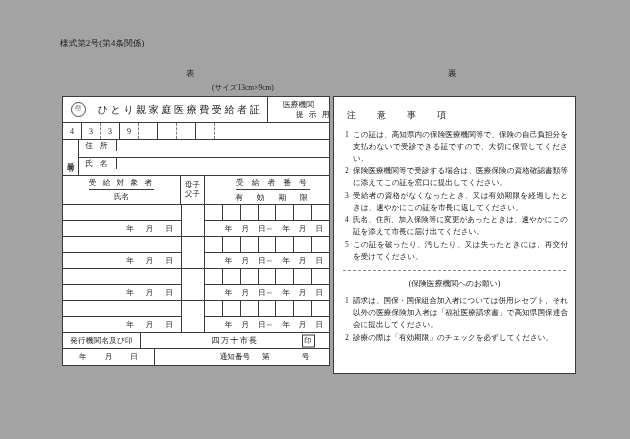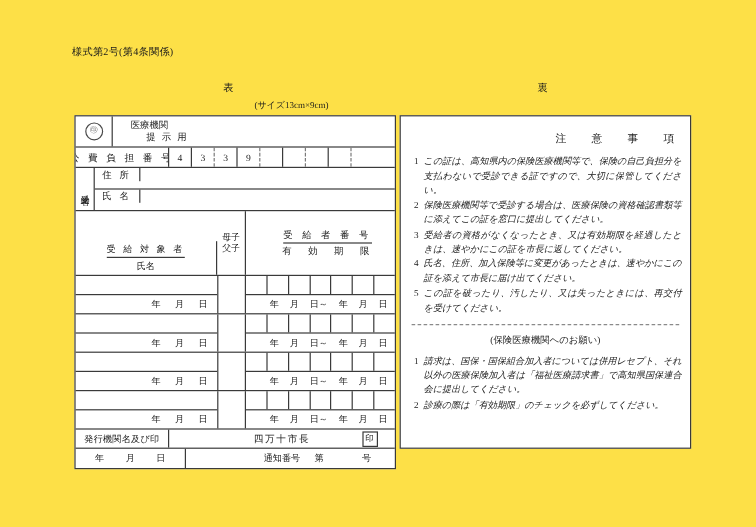--- a/index.html
+++ b/index.html
@@ -11,21 +11,21 @@
     width: 630px;
     height: 439px;
     position: relative;
     font-family: "Liberation Serif", "DejaVu Serif", serif;
     color: #1a1a1a;
     overflow: hidden;
   }
   .page {
     position: absolute;
     inset: 0;
-    background: #fde047;
+    background: #a3a3a3;
   }
 
   
   .form-code {
     position: absolute;
     left: 60px;
     top: 38px;
     font-size: 8.5px;
     letter-spacing: 0.2px;
     white-space: nowrap;
@@ -139,21 +139,21 @@
     width: 38px;
     box-sizing: border-box;
     border-right: 1px solid #3a3a3a;
     font-size: 7.8px;
     letter-spacing: 2.4px;
     display: flex; align-items: center; justify-content: center;
   }
   .jk-blank { flex: 1; }
 
   
-  .th-left { width: 118px; display: flex; flex-direction: column; margin-top: 25px; }
+  .th-left { width: 118px; display: flex; flex-direction: column; }
   .th-l-row {
     height: 14px;
     display: flex; align-items: center;
     font-size: 7.6px;
     box-sizing: border-box;
     border-bottom: 1px solid #3a3a3a;
     justify-content: center;
     letter-spacing: 2.2px;
   }
   .th-l-row:last-child { border-bottom: none; }
@@ -260,21 +260,21 @@
     left: 333px;
     top: 96px;
     width: 243px;
     height: 278px;
     border: 1px solid #3a3a3a;
     box-sizing: border-box;
     background: #fff;
     padding: 8px 7px 6px 7px;
   }
   .notes-title {
-    text-align: right;
+    text-align: left;
     font-size: 9px;
     letter-spacing: 6px;
     margin: 4px 0 7px 0;
     padding-left: 6px;
   }
   .note {
     display: flex;
     align-items: flex-start;
     margin-bottom: 1px;
   }
@@ -284,21 +284,20 @@
     font-size: 7.6px;
     text-align: center;
     line-height: 1.55;
   }
   .note-text {
     flex: 1;
     font-size: 7.6px;
     line-height: 1.55;
     text-align: justify;
     text-justify: inter-character;
-    font-style: italic;
   }
   .divider {
     border-top: 1px dashed #8a8a8a;
     margin: 8px 2px 7px 2px;
   }
   .sub-title {
     text-align: center;
     font-size: 7.8px;
     margin-bottom: 6px;
   }
@@ -312,28 +311,28 @@
   <div class="side-label-omote">表</div>
   <div class="side-label-ura">裏</div>
   <div class="size-note">(サイズ13cm×9cm)</div>
 
   <div class="card-left">
 
     <div class="row title-row">
       <div class="cell seal-cell nb">
         <div class="seal">㊞</div>
       </div>
+      <div class="cell title-main nb">ひとり親家庭医療費受給者証</div>
       <div class="cell teiji-cell" style="border-left:1px solid #3a3a3a;border-right:none;">
         <span>医療機関</span>
         <span>提 示 用</span>
       </div>
     </div>
 
     <div class="row kouhi-row">
-      <div class="cell kouhi-label">公 費 負 担 番 号</div>
       <div class="cell num-cell">4</div>
       <div class="cell num-cell dashed-r">3</div>
       <div class="cell num-cell">3</div>
       <div class="cell num-cell dashed-r">9</div>
       <div class="cell num-cell"></div>
       <div class="cell num-cell dashed-r"></div>
       <div class="cell num-cell"></div>
       <div class="cell num-cell dashed-r"></div>
       <div class="cell" style="flex:1;"></div>
     </div>

